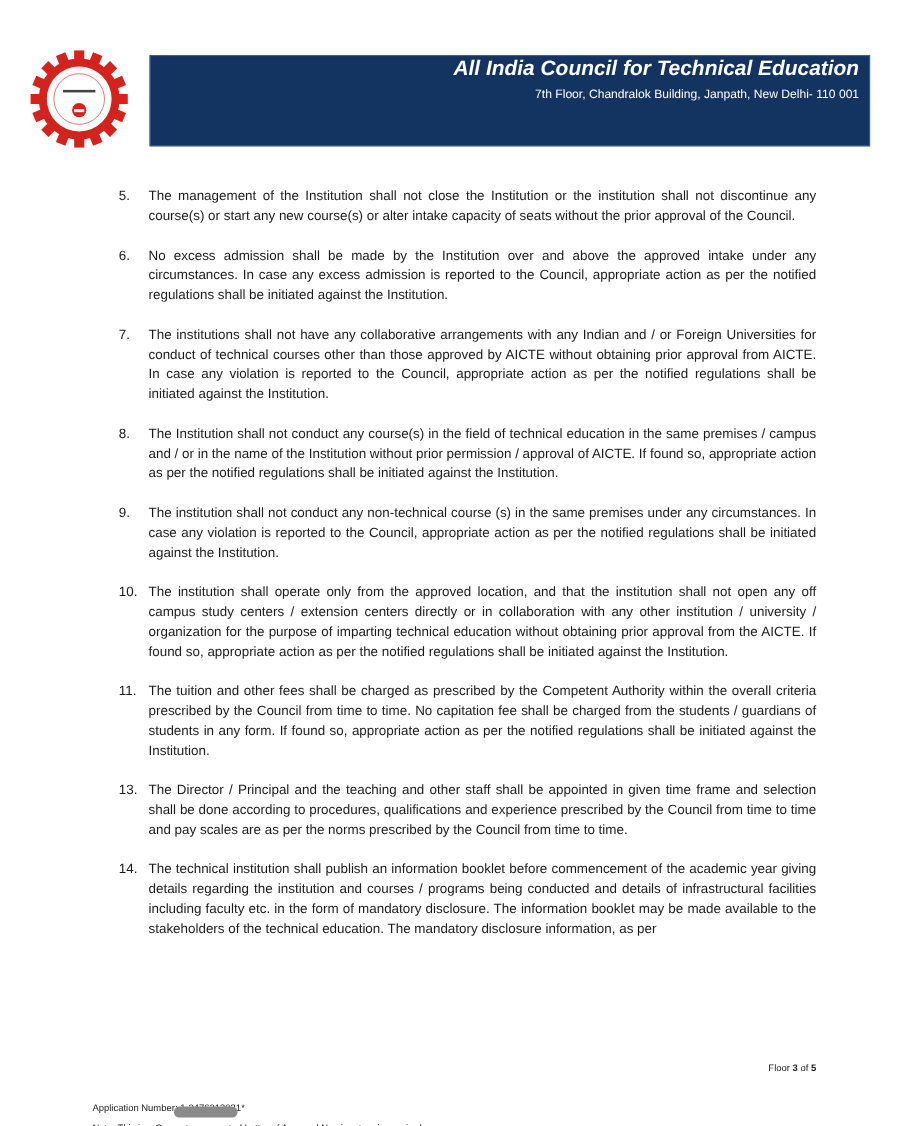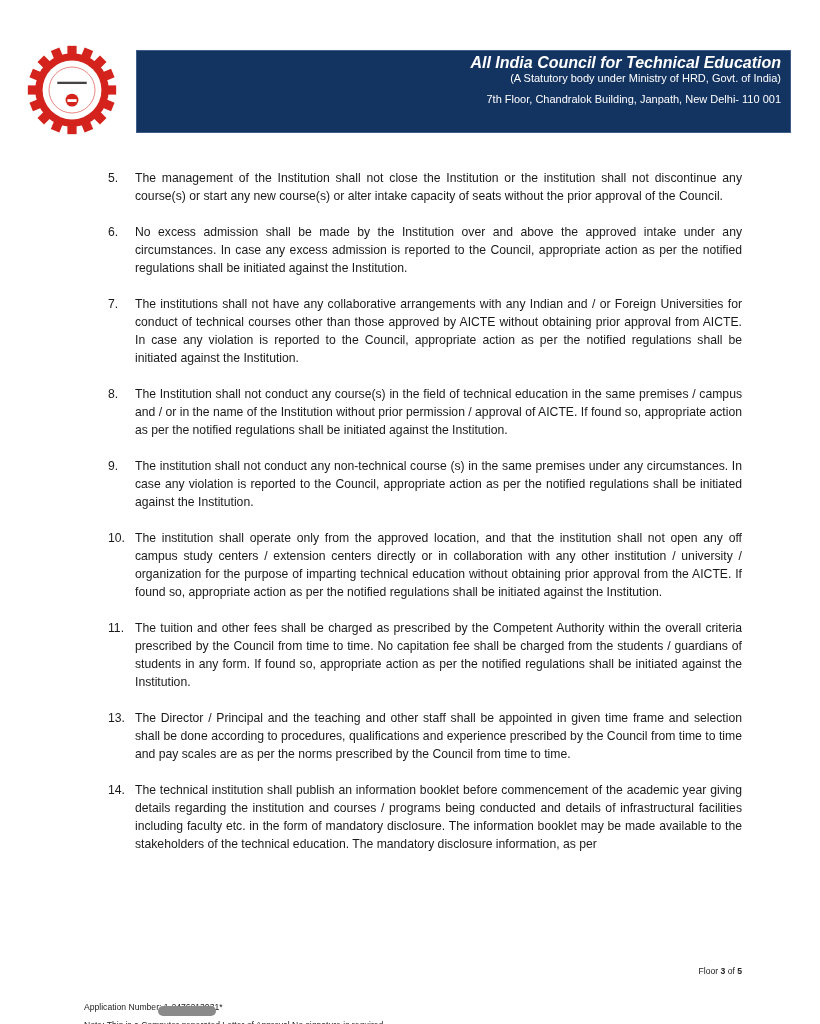--- a/index.html
+++ b/index.html
@@ -2,21 +2,21 @@
 <html><head>
 <meta charset="utf-8">
 <style>
   html, body { margin: 0; padding: 0; background: #ffffff; }
   body { width: 820px; height: 1024px; position: relative; overflow: hidden;
          font-family: "Liberation Sans", sans-serif; color: #1a1a1a; }
   .logo { position: absolute; left: 26px; top: 44px; width: 92px; height: 92px; }
   .banner { position: absolute; left: 136px; top: 50px; width: 655px; height: 83px;
             background: #133361; border: 1px solid #3f5f8a; box-sizing: border-box; color: #ffffff;
             text-align: right; padding-right: 9px; }
-  .banner .org { font-weight: bold; font-style: italic; font-size: 16px; margin-top: 3px; line-height: 18px; padding-left: 43px; }
+  .banner .org { font-weight: bold; font-style: italic; font-size: 19px; margin-top: 3px; line-height: 18px; padding-left: 43px; }
   .banner .sub { font-size: 11px; line-height: 13px; }
   .banner .addr { font-size: 11px; line-height: 13px; margin-top: 8px; }
   .banner .phone { font-size: 11px; line-height: 13px; }
   .banner .web { font-family: "Liberation Serif", serif; text-decoration: underline; margin-left: 4px; font-size: 11.5px; }
   .content { position: absolute; left: 108px; top: 151px; width: 634px; font-size: 12.2px; line-height: 18px; }
   .cont-para { margin-left: 27px; text-align: justify; margin: 0 0 0 27px; }
   .item { display: flex; margin-top: 18px; }
   .item .num { width: 27px; flex: none; }
   .item .txt { flex: 1; text-align: justify; }
   .footer-left, .footer-right { position: absolute; font-size: 8.6px; color: #222; }
@@ -56,21 +56,20 @@
     <circle cx="50" cy="50" r="32" fill="#ffffff"></circle>
     <circle cx="50" cy="50" r="25" fill="none" stroke="#d4221c" stroke-width="0.6"></circle>
     <rect x="34" y="41" width="32" height="2.5" fill="#444"></rect>
     <circle cx="50" cy="61" r="7" fill="#d4221c"></circle>
     <rect x="45" y="60" width="10" height="3" fill="#ffffff"></rect>
   </svg>
 </div>
 
 <div class="banner">
   <div class="org">All India Council for Technical Education</div>
-  <div class="sub">(A Statutory body under Ministry of HRD, Govt. of India)</div>
   <div class="addr">7th Floor, Chandralok Building, Janpath, New Delhi- 110 001</div>
 </div>
 
 <div class="content">
   <div id="items">
       <div class="item">
         <span class="num">5.</span>
         <span class="txt">The management of the Institution shall not close the Institution or the institution shall not discontinue any course(s) or start any new course(s) or alter intake capacity of seats without the prior approval of the Council.</span>
       </div>
       <div class="item">

